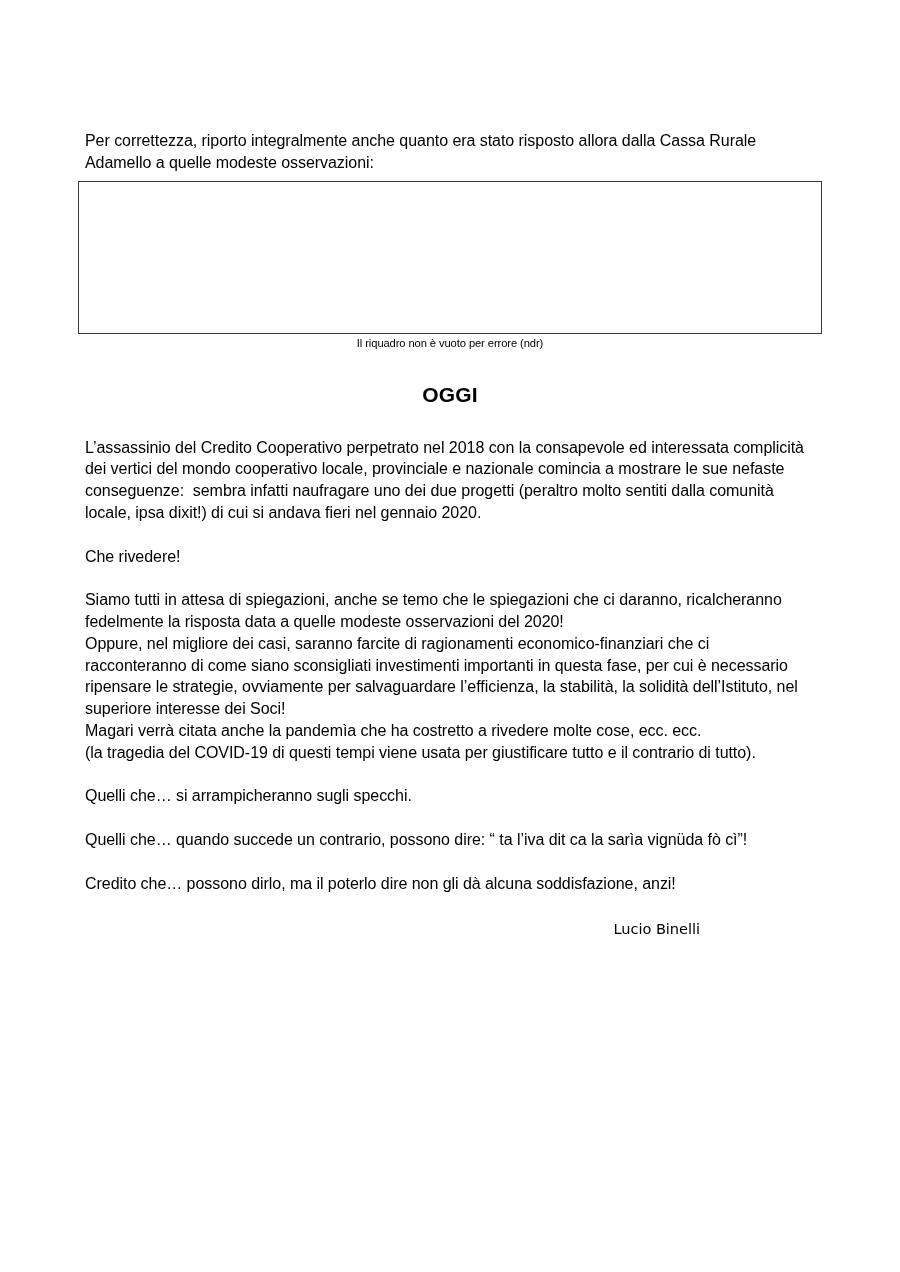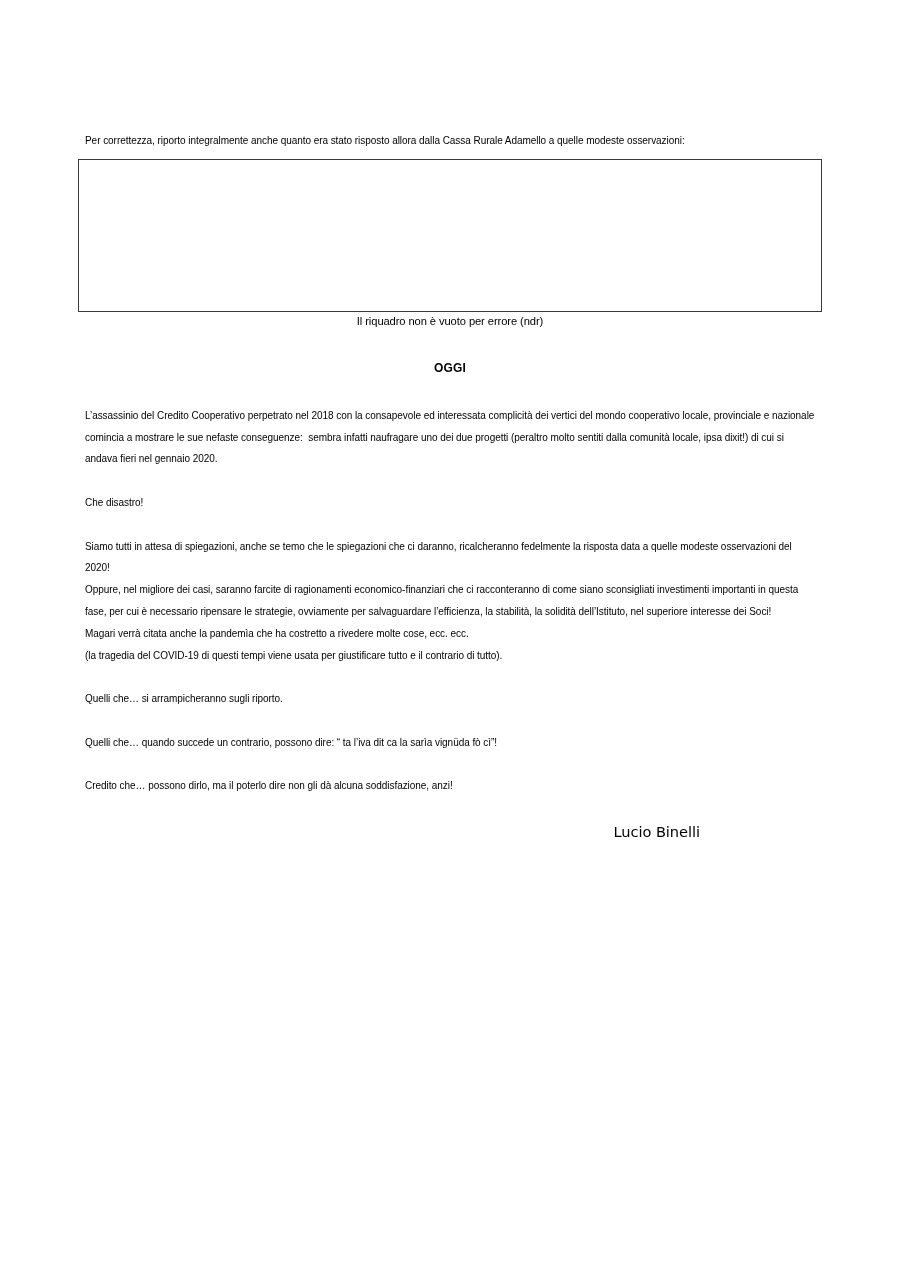--- a/index.html
+++ b/index.html
@@ -25,21 +25,21 @@
   }
   .content {
     position: absolute;
     left: 85px;
     top: 130px;
     width: 730px;
   }
 
   
   .para {
-    font-size: 10px;
+    font-size: 16px;
     line-height: 21.8px;
     letter-spacing: -0.05px;
     text-align: left;
     white-space: pre-wrap;
     margin: 0;
   }
   .spacer {
     height: 21.8px;
   }
   .it {
@@ -69,21 +69,21 @@
     text-align: center;
     width: 744px;
     margin-top: 2px;
     letter-spacing: -0.1px;
     color: #000000;
   }
 
   
   .heading {
     text-align: center;
-    font-size: 12px;
+    font-size: 21px;
     font-weight: bold;
     letter-spacing: 0.2px;
     margin-top: 33px;
     margin-bottom: 0;
     width: 730px;
   }
 
   
   .body-block {
     margin-top: 0;
@@ -116,32 +116,32 @@
     </div>
 
     <h1 class="heading">OGGI</h1>
 
     <div class="gap-after-heading"></div>
 
     <p class="para body-block"><span>L’assassinio del Credito Cooperativo perpetrato nel 2018 con la consapevole ed interessata complicità dei vertici del mondo cooperativo locale, provinciale e nazionale comincia a mostrare le sue nefaste conseguenze:  sembra infatti naufragare uno dei due progetti (</span><span class="it">peraltro molto sentiti dalla comunità locale,</span><span> ipsa dixit!) di cui si andava fieri nel gennaio 2020.</span></p>
 
     <div class="spacer"></div>
 
-    <p class="para body-block">Che disastro!</p>
+    <p class="para body-block">Che rivedere!</p>
 
     <div class="spacer"></div>
 
     <p class="para body-block">Siamo tutti in attesa di spiegazioni, anche se temo che le spiegazioni che ci daranno, ricalcheranno fedelmente la risposta data a quelle modeste osservazioni del 2020!
 Oppure, nel migliore dei casi, saranno farcite di ragionamenti economico-finanziari che ci racconteranno di come siano sconsigliati investimenti importanti in questa fase, per cui è necessario ripensare le strategie, ovviamente per salvaguardare l’efficienza, la stabilità, la solidità dell’Istituto, nel superiore interesse dei Soci!
 Magari verrà citata anche la pandemìa che ha costretto a rivedere molte cose, ecc. ecc.
 (la tragedia del COVID-19 di questi tempi viene usata per giustificare tutto e il contrario di tutto).</p>
 
     <div class="spacer"></div>
 
-    <p class="para body-block">Quelli che… si arrampicheranno sugli riporto.</p>
+    <p class="para body-block">Quelli che… si arrampicheranno sugli specchi.</p>
 
     <div class="spacer"></div>
 
     <p class="para body-block">Quelli che… quando succede un contrario, possono dire: “ ta l’iva dit ca la sarìa vignüda fò cì”!</p>
 
     <div class="spacer"></div>
 
     <p class="para body-block">Credito che… possono dirlo, ma il poterlo dire non gli dà alcuna soddisfazione, anzi!</p>
 
     <p class="para signature">Lucio Binelli</p>

